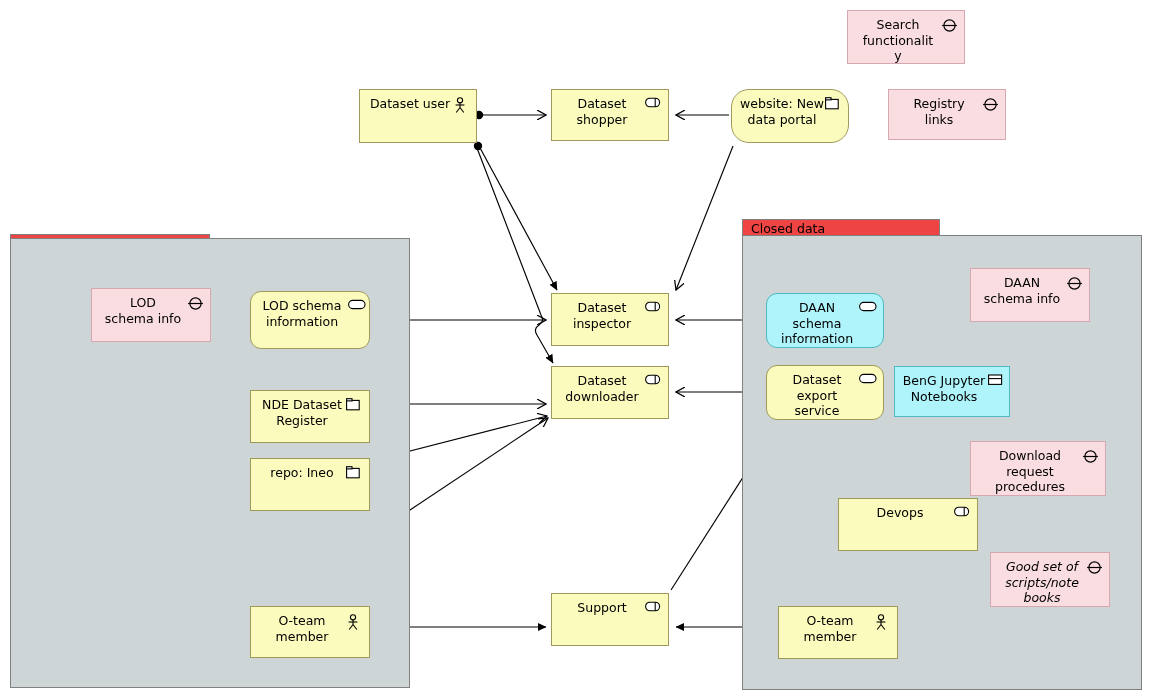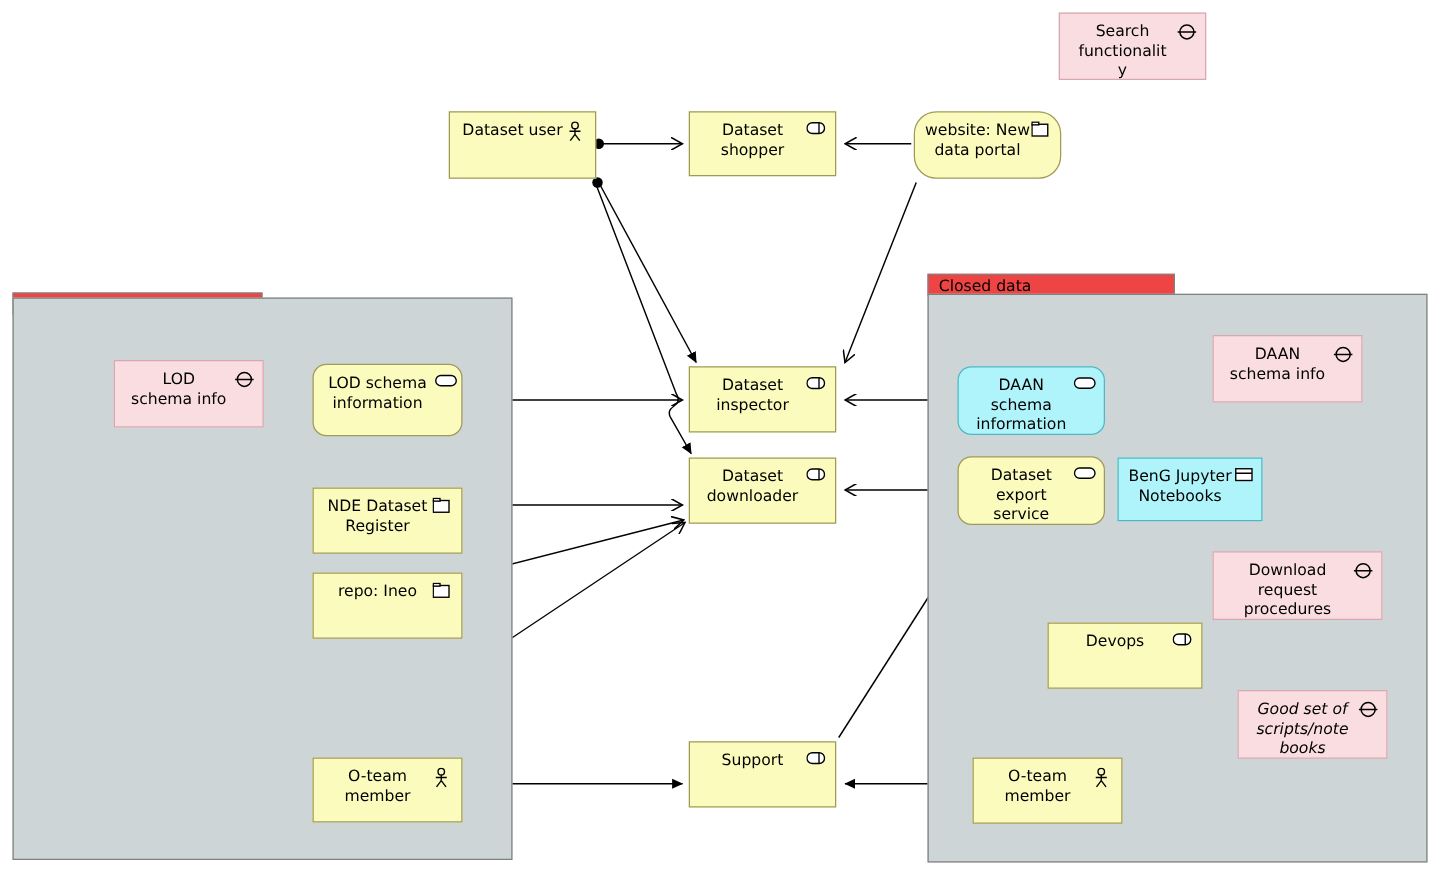--- a/index.html
+++ b/index.html
@@ -137,20 +137,30 @@
 functionalit
 y</div>
     <span class="ico">
         <svg width="17" height="15" viewBox="0 0 17 15">
       <circle cx="8.5" cy="7.5" r="5.6" fill="none" stroke="#000" stroke-width="1.2"></circle>
       <line x1="1.1" y1="7.5" x2="15.9" y2="7.5" stroke="#000" stroke-width="1.2"></line>
     </svg>
       </span>
   </div>
 
+  <div class="node note has-icon" style="left:888px;top:89px;width:118px;height:51px;">
+    <div class="label">Registry
+links</div>
+    <span class="ico">
+        <svg width="17" height="15" viewBox="0 0 17 15">
+      <circle cx="8.5" cy="7.5" r="5.6" fill="none" stroke="#000" stroke-width="1.2"></circle>
+      <line x1="1.1" y1="7.5" x2="15.9" y2="7.5" stroke="#000" stroke-width="1.2"></line>
+    </svg>
+      </span>
+  </div>
 
   <div class="node note has-icon" style="left:91px;top:288px;width:120px;height:54px;">
     <div class="label">LOD
 schema info</div>
     <span class="ico">
         <svg width="17" height="15" viewBox="0 0 17 15">
       <circle cx="8.5" cy="7.5" r="5.6" fill="none" stroke="#000" stroke-width="1.2"></circle>
       <line x1="1.1" y1="7.5" x2="15.9" y2="7.5" stroke="#000" stroke-width="1.2"></line>
     </svg>
       </span>
@@ -271,21 +281,21 @@
     <div class="label">DAAN
 schema info</div>
     <span class="ico">
         <svg width="17" height="15" viewBox="0 0 17 15">
       <circle cx="8.5" cy="7.5" r="5.6" fill="none" stroke="#000" stroke-width="1.2"></circle>
       <line x1="1.1" y1="7.5" x2="15.9" y2="7.5" stroke="#000" stroke-width="1.2"></line>
     </svg>
       </span>
   </div>
 
-  <div class="node has-icon" style="left:838px;top:498px;width:124px;height:53px;text-decoration:underline;">
+  <div class="node has-icon" style="left:838px;top:498px;width:140px;height:53px;text-decoration:underline;">
     <div class="label">Devops</div>
     <span class="ico">
         <svg width="17" height="11" viewBox="0 0 17 11">
       <rect x="0.6" y="1.2" width="14" height="8.6" rx="4.3" fill="#fff" stroke="#000" stroke-width="1.1"></rect>
       <line x1="10.2" y1="1.2" x2="10.2" y2="9.8" stroke="#000" stroke-width="1.1"></line>
     </svg>
       </span>
   </div>
 
   <div class="node has-icon" style="left:778px;top:606px;width:120px;height:53px;">

